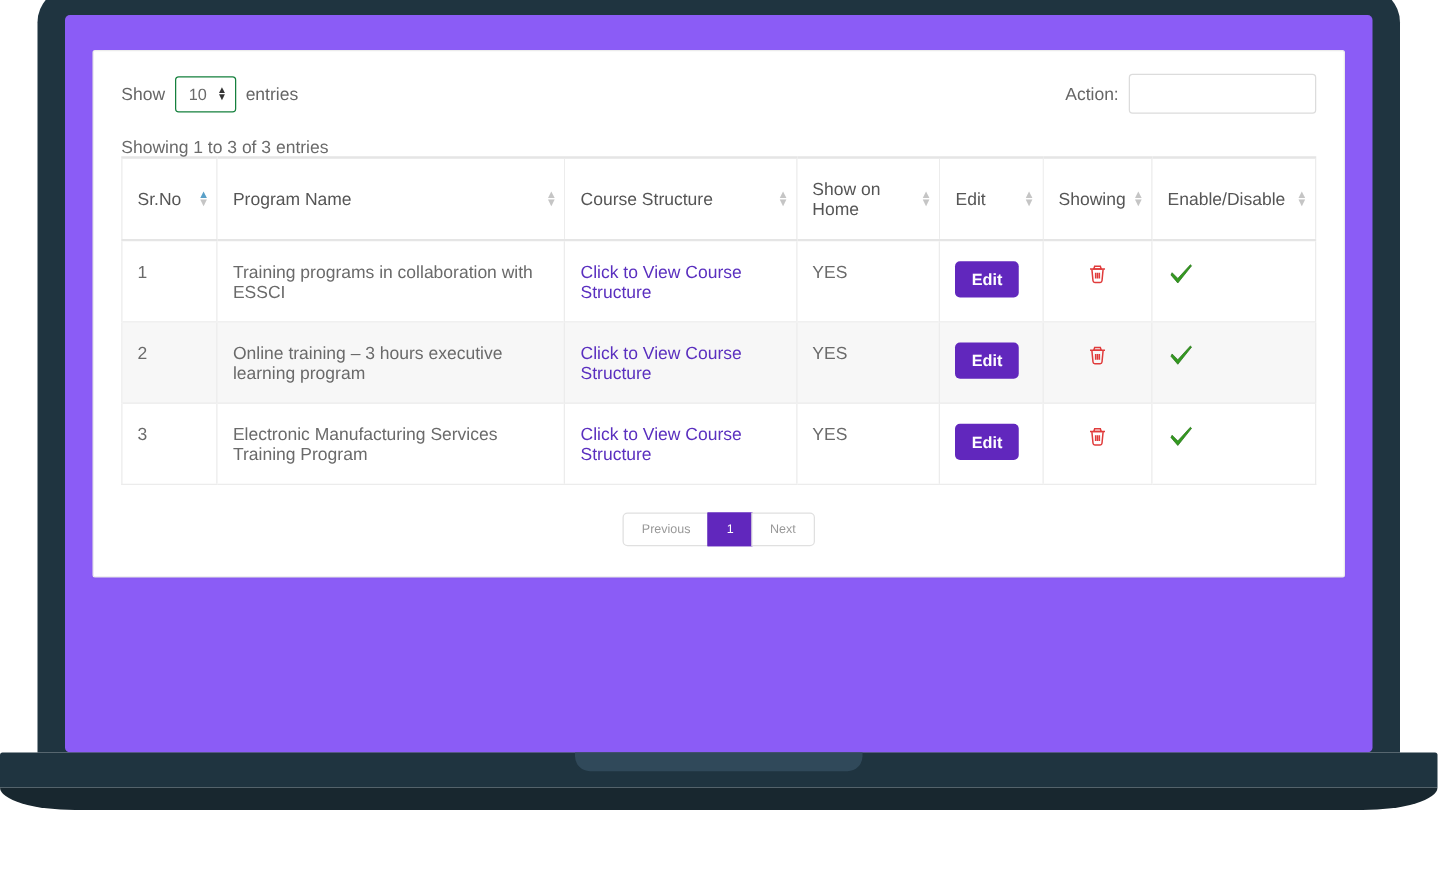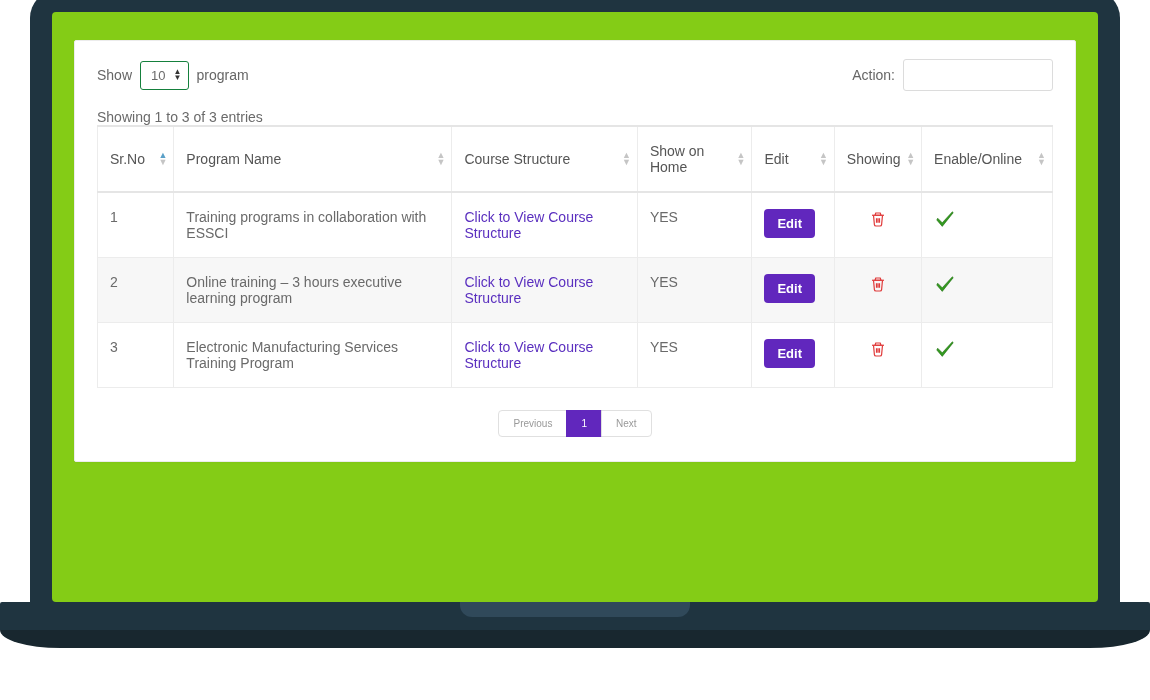--- a/index.html
+++ b/index.html
@@ -19,21 +19,21 @@
       transform: translateX(-50%);
       width: 1090px;
     }
     .laptop-screen {
       background: #1f3440;
       border-radius: 28px 28px 0 0;
       padding: 22px 22px 0 22px;
       width: 100%;
     }
     .screen-inner {
-      background: #84cc16;
+      background: #8b5cf6;
       border-radius: 4px;
       min-height: 590px;
       padding: 28px 22px 40px 22px;
     }
     .card {
       background: #fff;
       border: 1px solid #ececec;
       border-radius: 2px;
       padding: 18px 22px 24px 22px;
       box-shadow: 0 1px 2px rgba(0,0,0,0.03);
@@ -204,21 +204,21 @@
         <div class="top-controls">
           <div class="length-control">
             <span>Show</span>
             <div class="length-select">
               <span>10</span>
               <span class="arrows">
                 <span>▲</span>
                   <span>▼</span>
               </span>
             </div>
-            <span>program</span>
+            <span>entries</span>
           </div>
           <div class="search-control">
             <span>Action:</span>
             <input class="search-input" type="text" value="" style="">
           </div>
         </div>
 
         <div class="info-text">Showing 1 to 3 of 3 entries</div>
 
         <table class="data">
@@ -260,21 +260,21 @@
                   </span>
               </th>
               <th class="col-action">
                 <span>Showing</span>
                 <span class="sort">
                     <span class="up">▲</span>
                     <span>▼</span>
                   </span>
               </th>
               <th class="col-enable">
-                <span>Enable/Online</span>
+                <span>Enable/Disable</span>
                 <span class="sort">
                     <span class="up">▲</span>
                     <span>▼</span>
                   </span>
               </th>
             </tr>
           </thead>
           <tbody id="tbody">
   <tr>
     <td class="col-sr">1</td>

